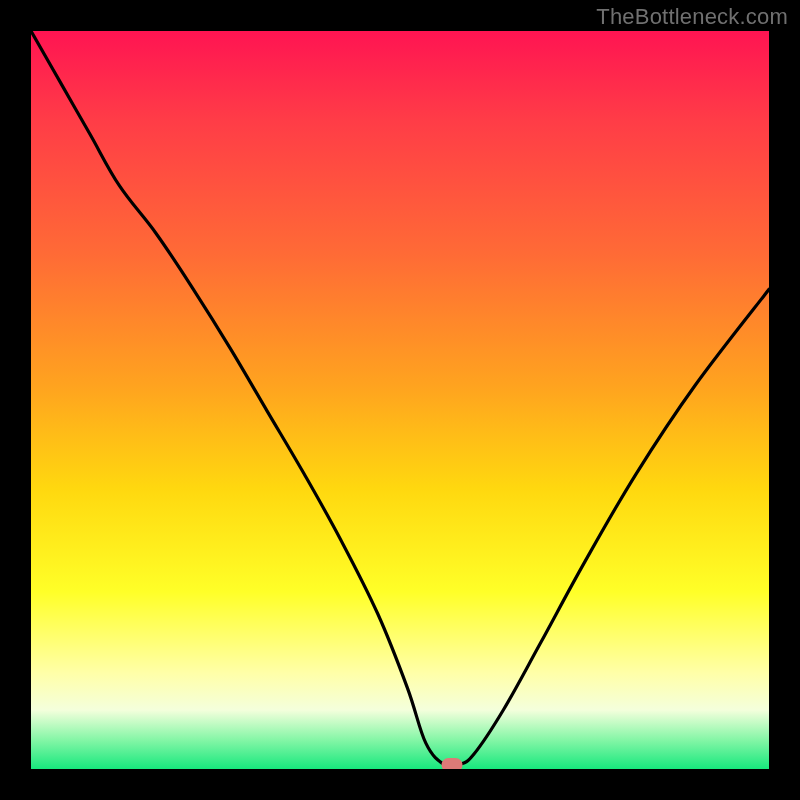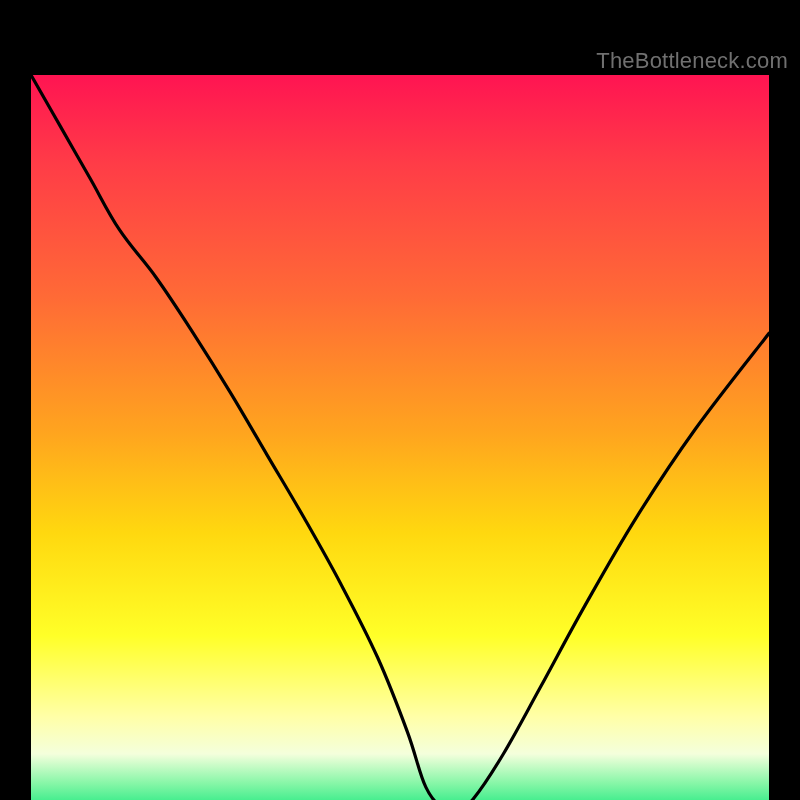--- a/index.html
+++ b/index.html
@@ -9,21 +9,20 @@
     height: 800px;
     background: #000;
     overflow: hidden;
     font-family: Arial, Helvetica, sans-serif;
   }
   .frame {
     position: relative;
     width: 800px;
     height: 677px;
     background: #000;
-    margin-top: 44px;
   }
   .watermark {
     position: absolute;
     top: 4px;
     right: 12px;
     color: #707070;
     font-size: 22px;
     letter-spacing: 0.2px;
     z-index: 10;
   }

